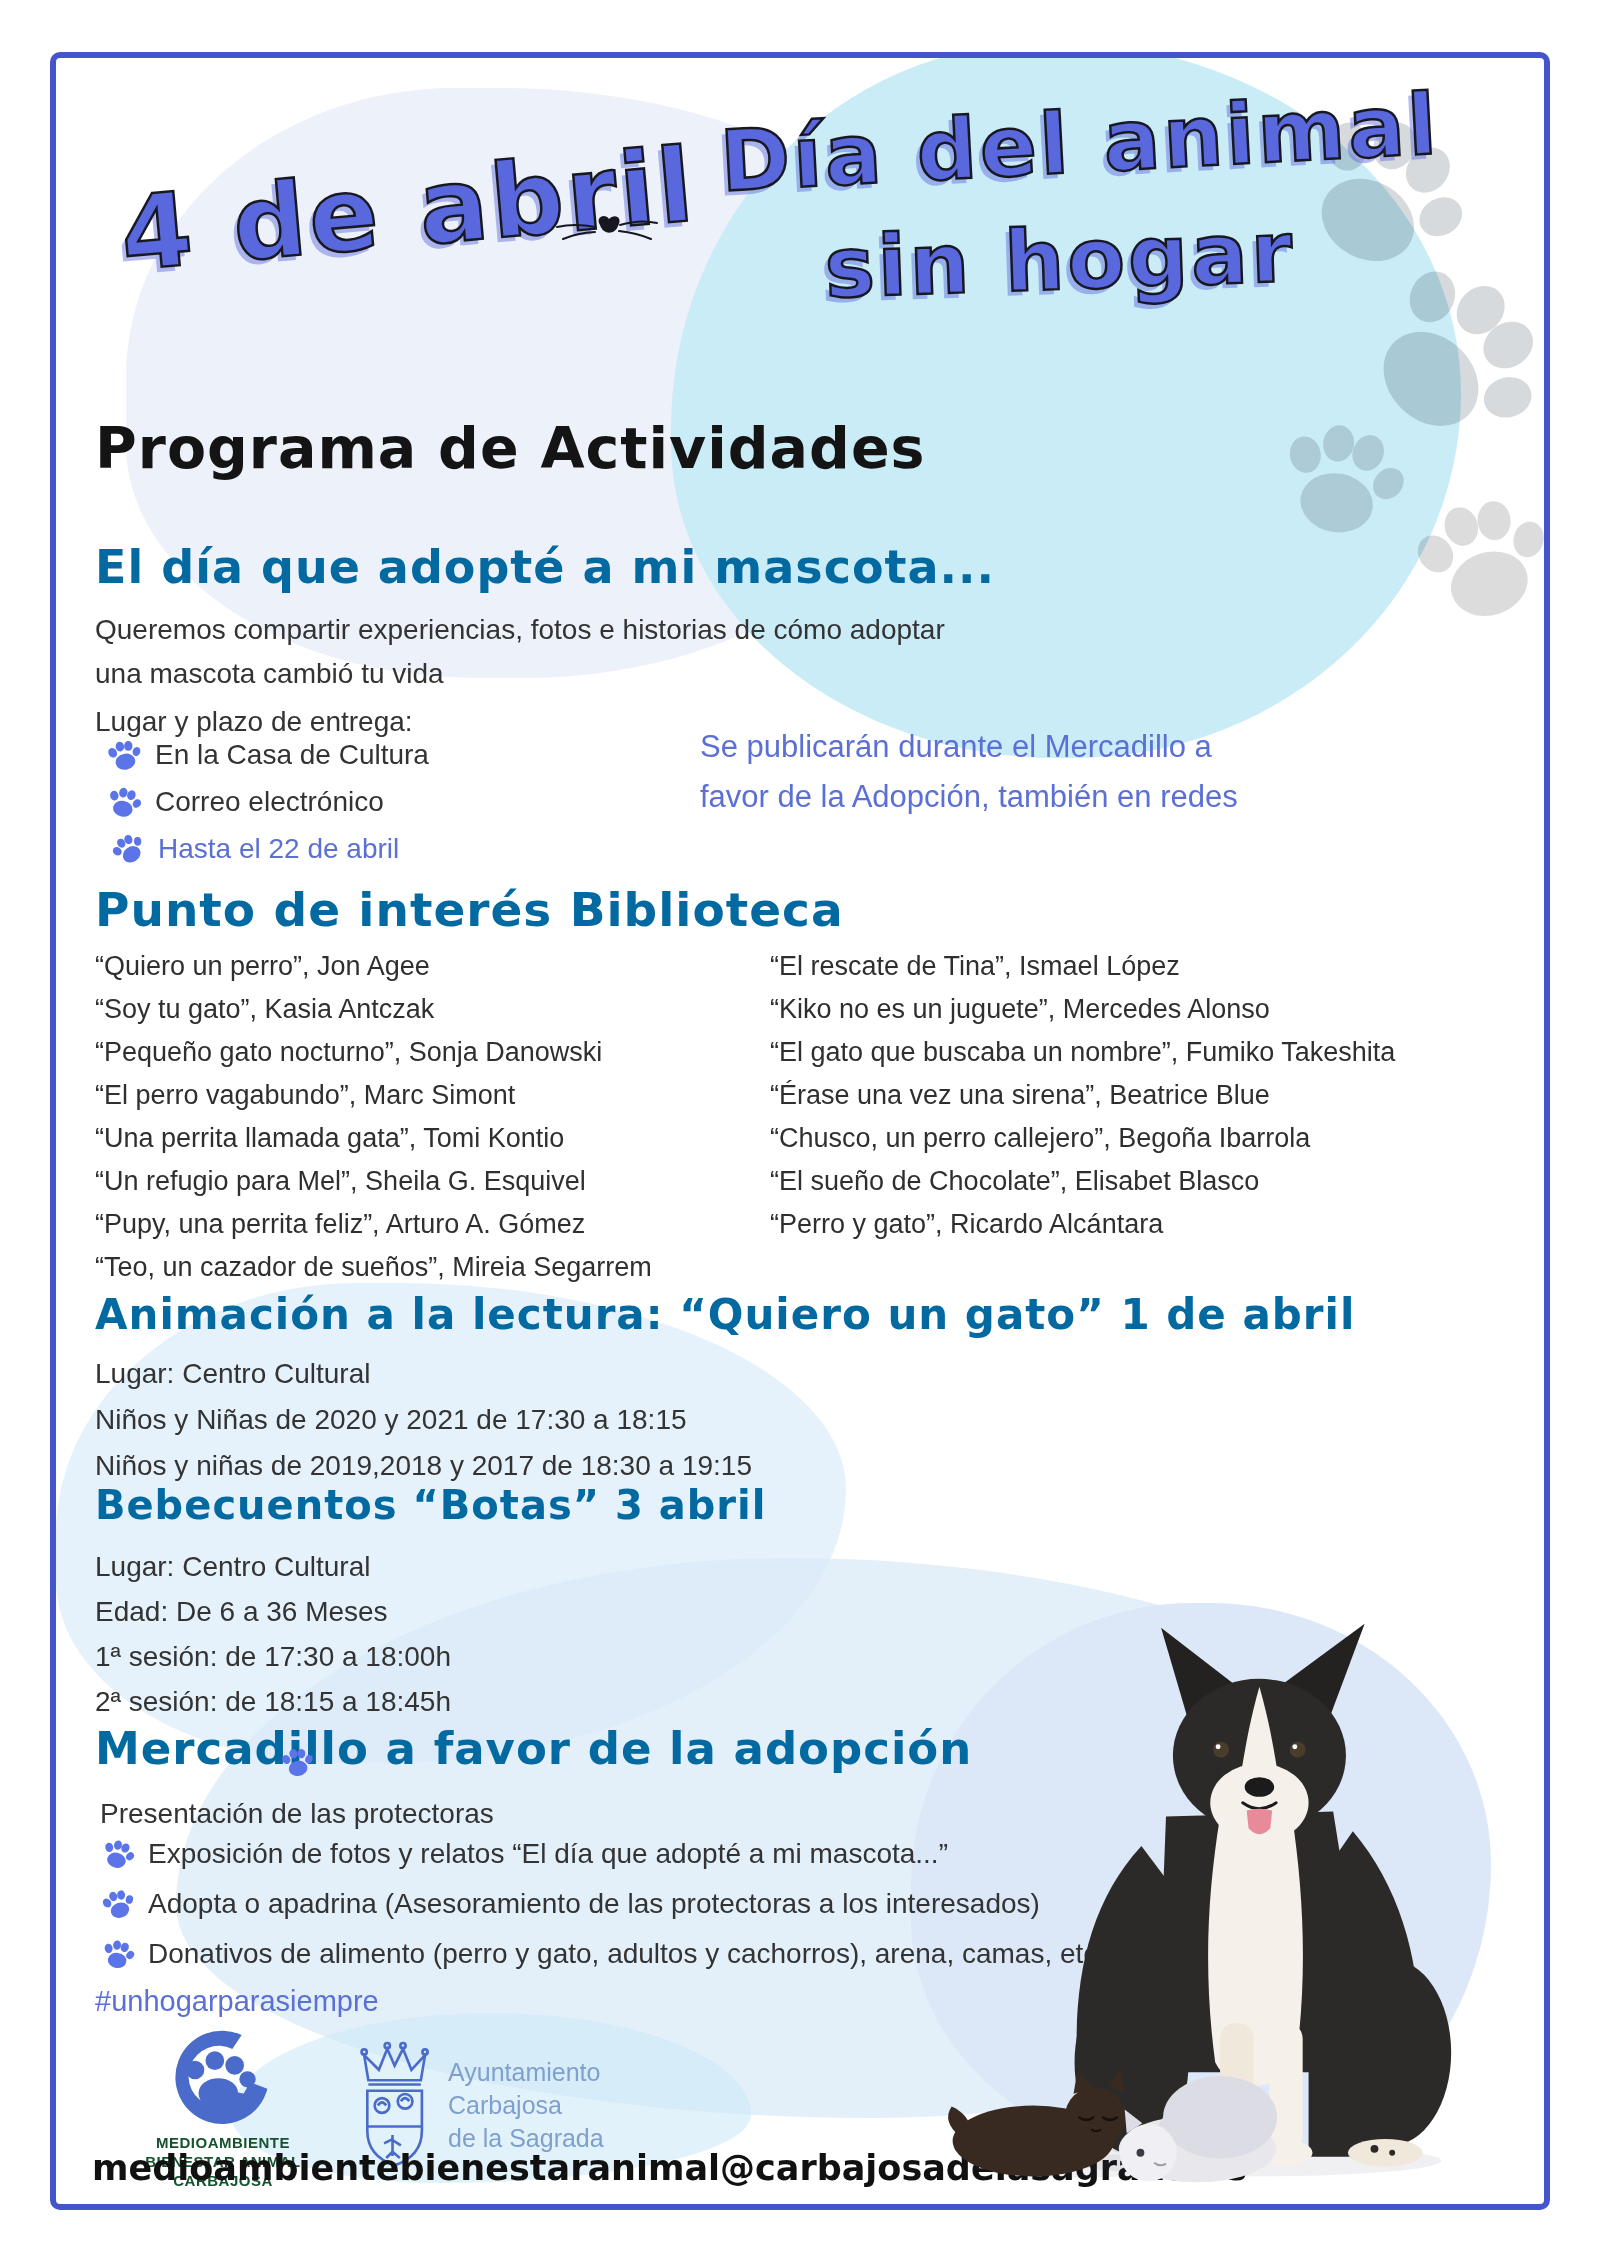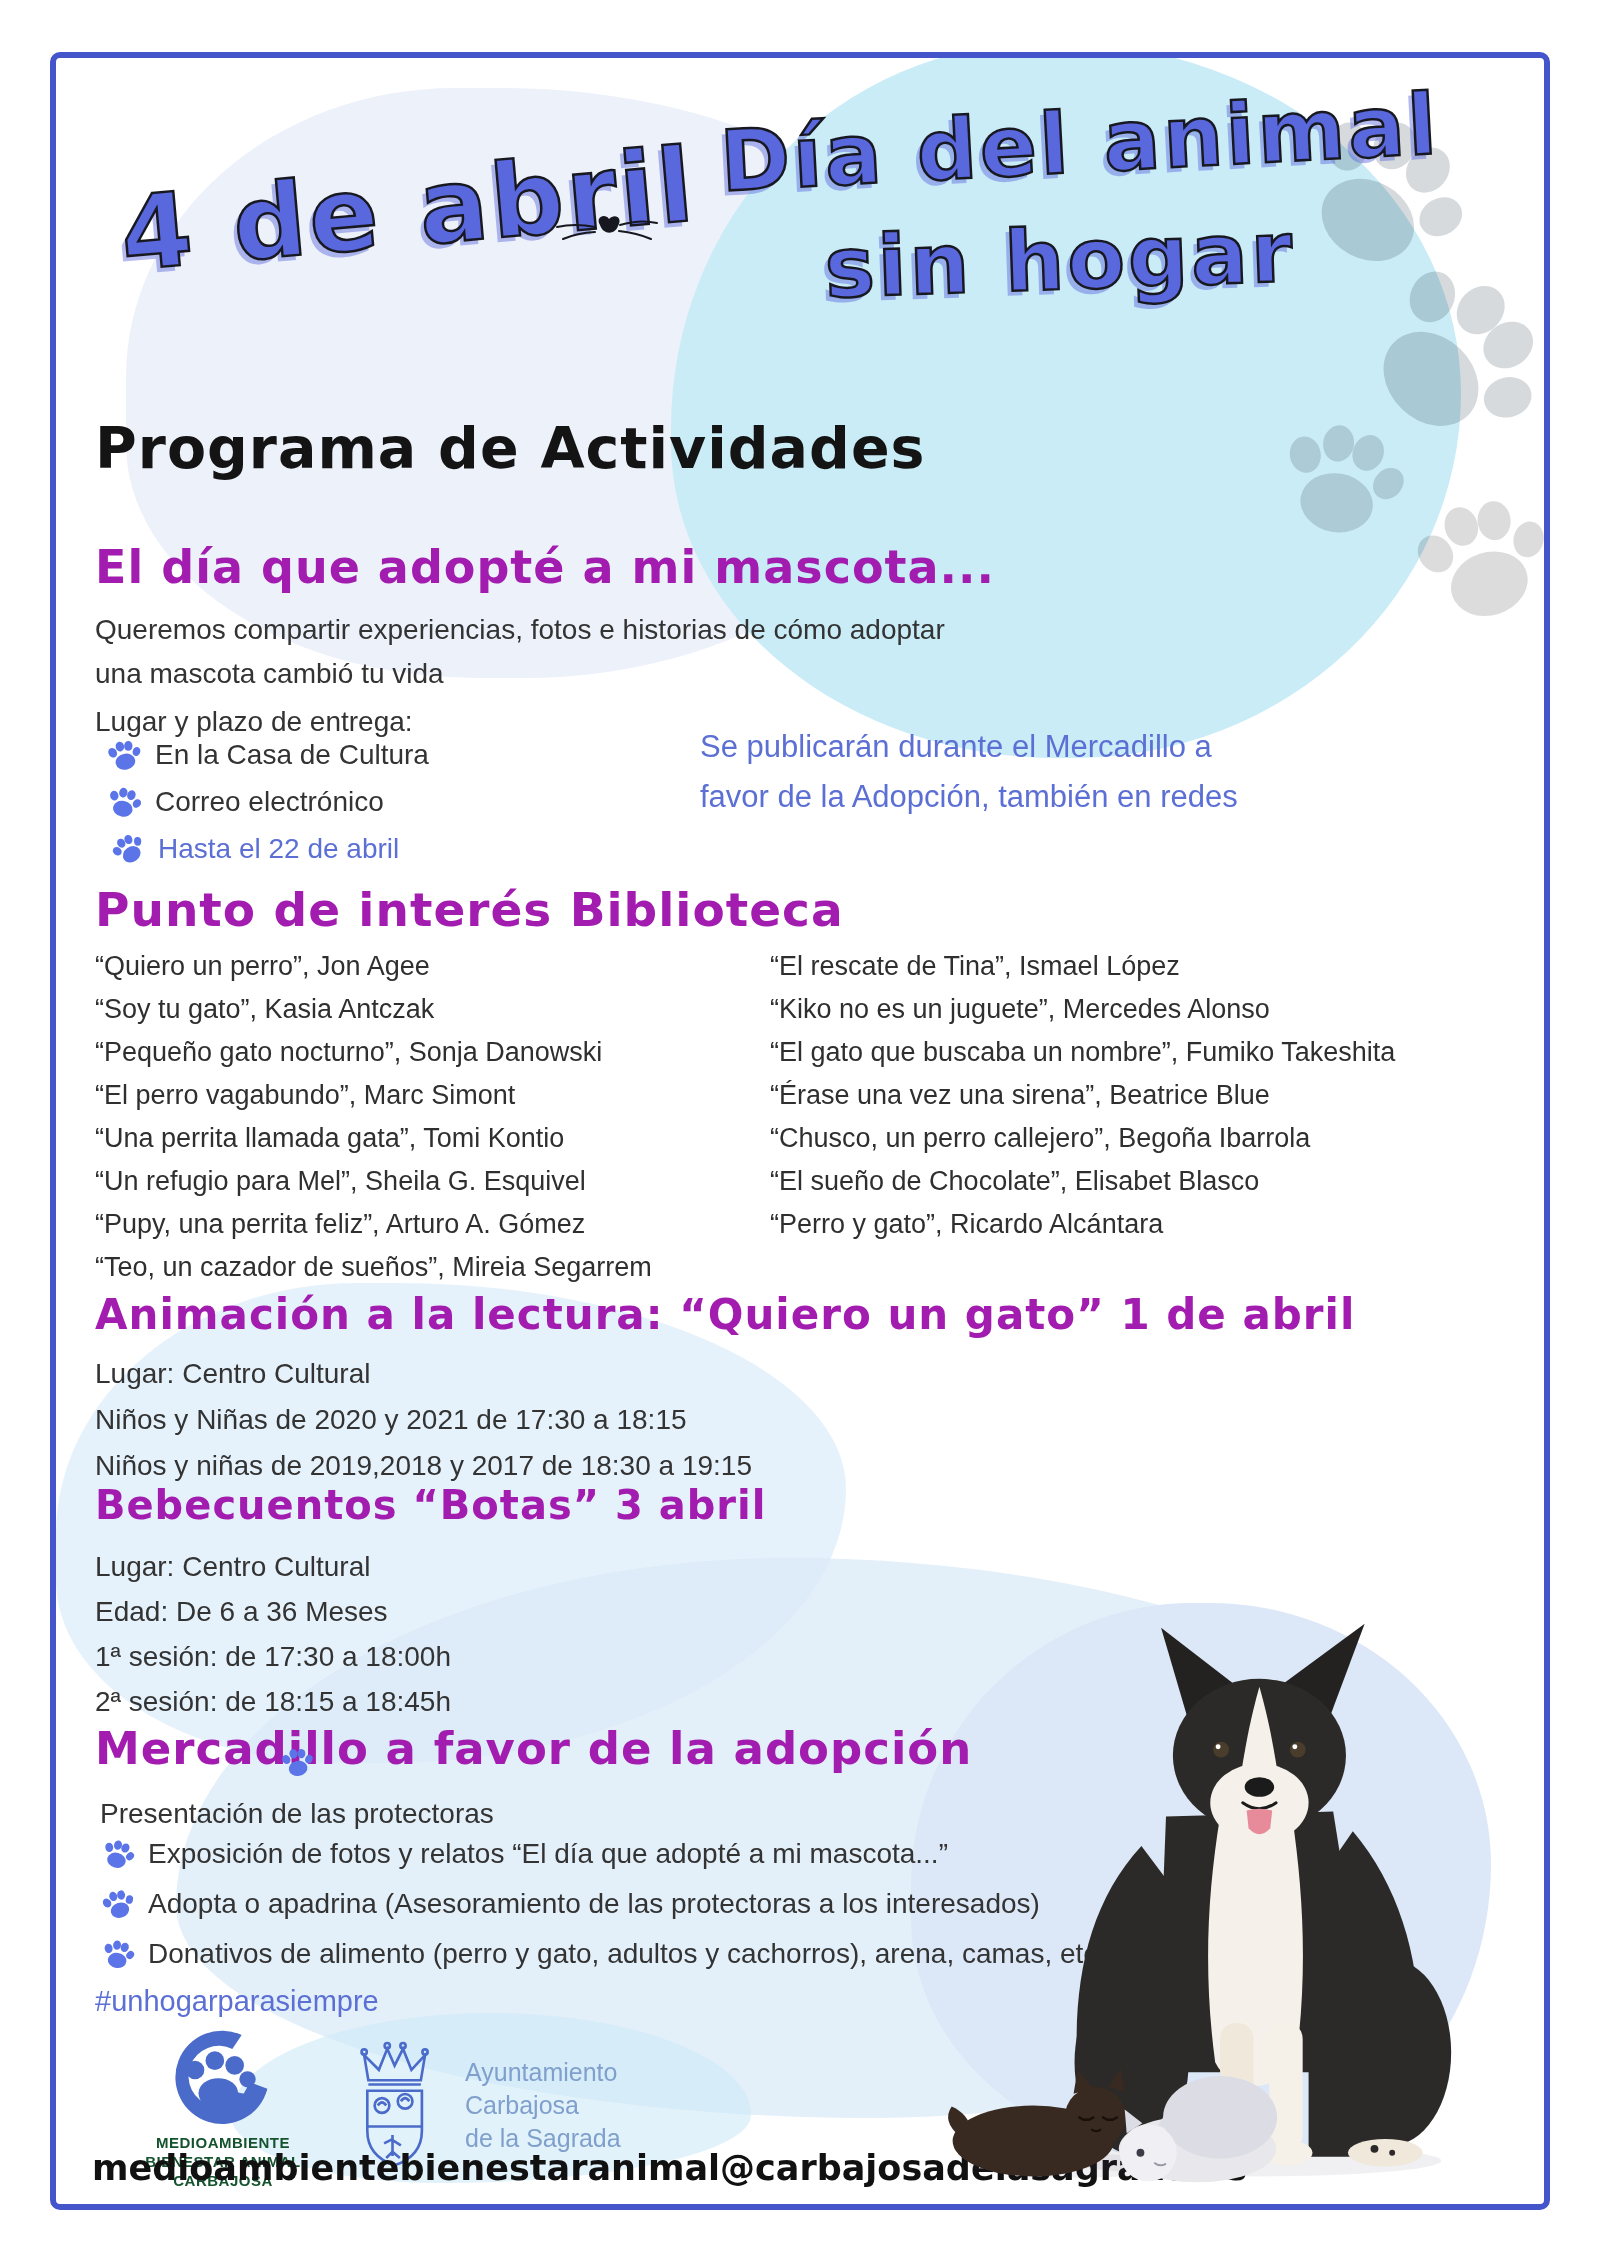--- a/index.html
+++ b/index.html
@@ -20,21 +20,21 @@
   .blob-logos{left:175px;top:1955px;width:520px;height:170px;background:#cdeaf6;opacity:.6;border-radius:50% 50% 60% 40% / 60% 60% 40% 40%;}
   .paw-gray{position:absolute;mix-blend-mode:multiply;opacity:.9;}
   
   .bubble{
     font-family:"DejaVu Sans", sans-serif;font-weight:bold;color:#5a68de;
     -webkit-text-stroke:2.5px #181820;letter-spacing:3px;
     text-shadow:-5px 5px 0 rgba(90,104,222,.45);
     white-space:nowrap;
   }
   .marker{font-family:"DejaVu Sans", sans-serif;font-weight:bold;color:#141414;letter-spacing:1px;white-space:nowrap;}
-  .hblue{font-family:"DejaVu Sans", sans-serif;font-weight:bold;color:#a21caf;letter-spacing:1px;white-space:nowrap;}
+  .hblue{font-family:"DejaVu Sans", sans-serif;font-weight:bold;color:#0369a1;letter-spacing:1px;white-space:nowrap;}
   .body-t{font-size:28px;line-height:44px;color:#333333;}
   .blue-t{color:#5b6fd4;}
   .abs{position:absolute;z-index:10;}
   .bullet-row{display:flex;align-items:center;gap:12px;}
   .bullet-row .paw-b{flex:0 0 auto;}
   .booklist div{font-size:27px;line-height:43px;white-space:nowrap;color:#2f2f2f;}
   
   .logo1-text{font-size:15px;line-height:19px;font-weight:bold;color:#14532d;text-align:center;letter-spacing:.5px;}
   .logo2-text{font-size:25px;line-height:33px;color:#7f9fcc;}
   .email{font-family:"DejaVu Sans", sans-serif;font-weight:bold;font-size:35px;color:#111;letter-spacing:0px;white-space:nowrap;}
@@ -249,21 +249,21 @@
       <circle cx="26" cy="36" r="8" fill="#4a6bc9"></circle>
       <circle cx="43" cy="28" r="8" fill="#4a6bc9"></circle>
       <circle cx="60" cy="32" r="8" fill="#4a6bc9"></circle>
       <circle cx="71" cy="44" r="7" fill="#4a6bc9"></circle>
     </svg>
     <div class="logo1-text">MEDIOAMBIENTE</div>
     <div class="logo1-text">BIENESTAR ANIMAL</div>
     <div class="logo1-text">CARBAJOSA</div>
   </div>
 
-  <div class="abs" style="left:340px;top:2038px;display:flex;align-items:center;gap:20px;">
+  <div class="abs" style="left:340px;top:2038px;display:flex;align-items:center;gap:3px;">
     <svg width="105" height="135" viewBox="0 0 100 128" fill="none" stroke="#4a6bc9" stroke-width="2.5">
       <path d="M27,40 L23,16 L37,30 L45,10 L52,26 L60,10 L68,30 L81,16 L77,40 Z"></path>
       <circle cx="23" cy="13" r="2.5"></circle>
         <circle cx="45" cy="7" r="2.5"></circle>
         <circle cx="60" cy="7" r="2.5"></circle>
         <circle cx="81" cy="13" r="2.5"></circle>
       <path d="M27,44 L77,44"></path>
       <path d="M26,50 L78,50 L78,88 Q78,112 52,121 Q26,112 26,88 Z"></path>
       <path d="M26,84 L78,84"></path>
       <circle cx="40" cy="64" r="7"></circle>

